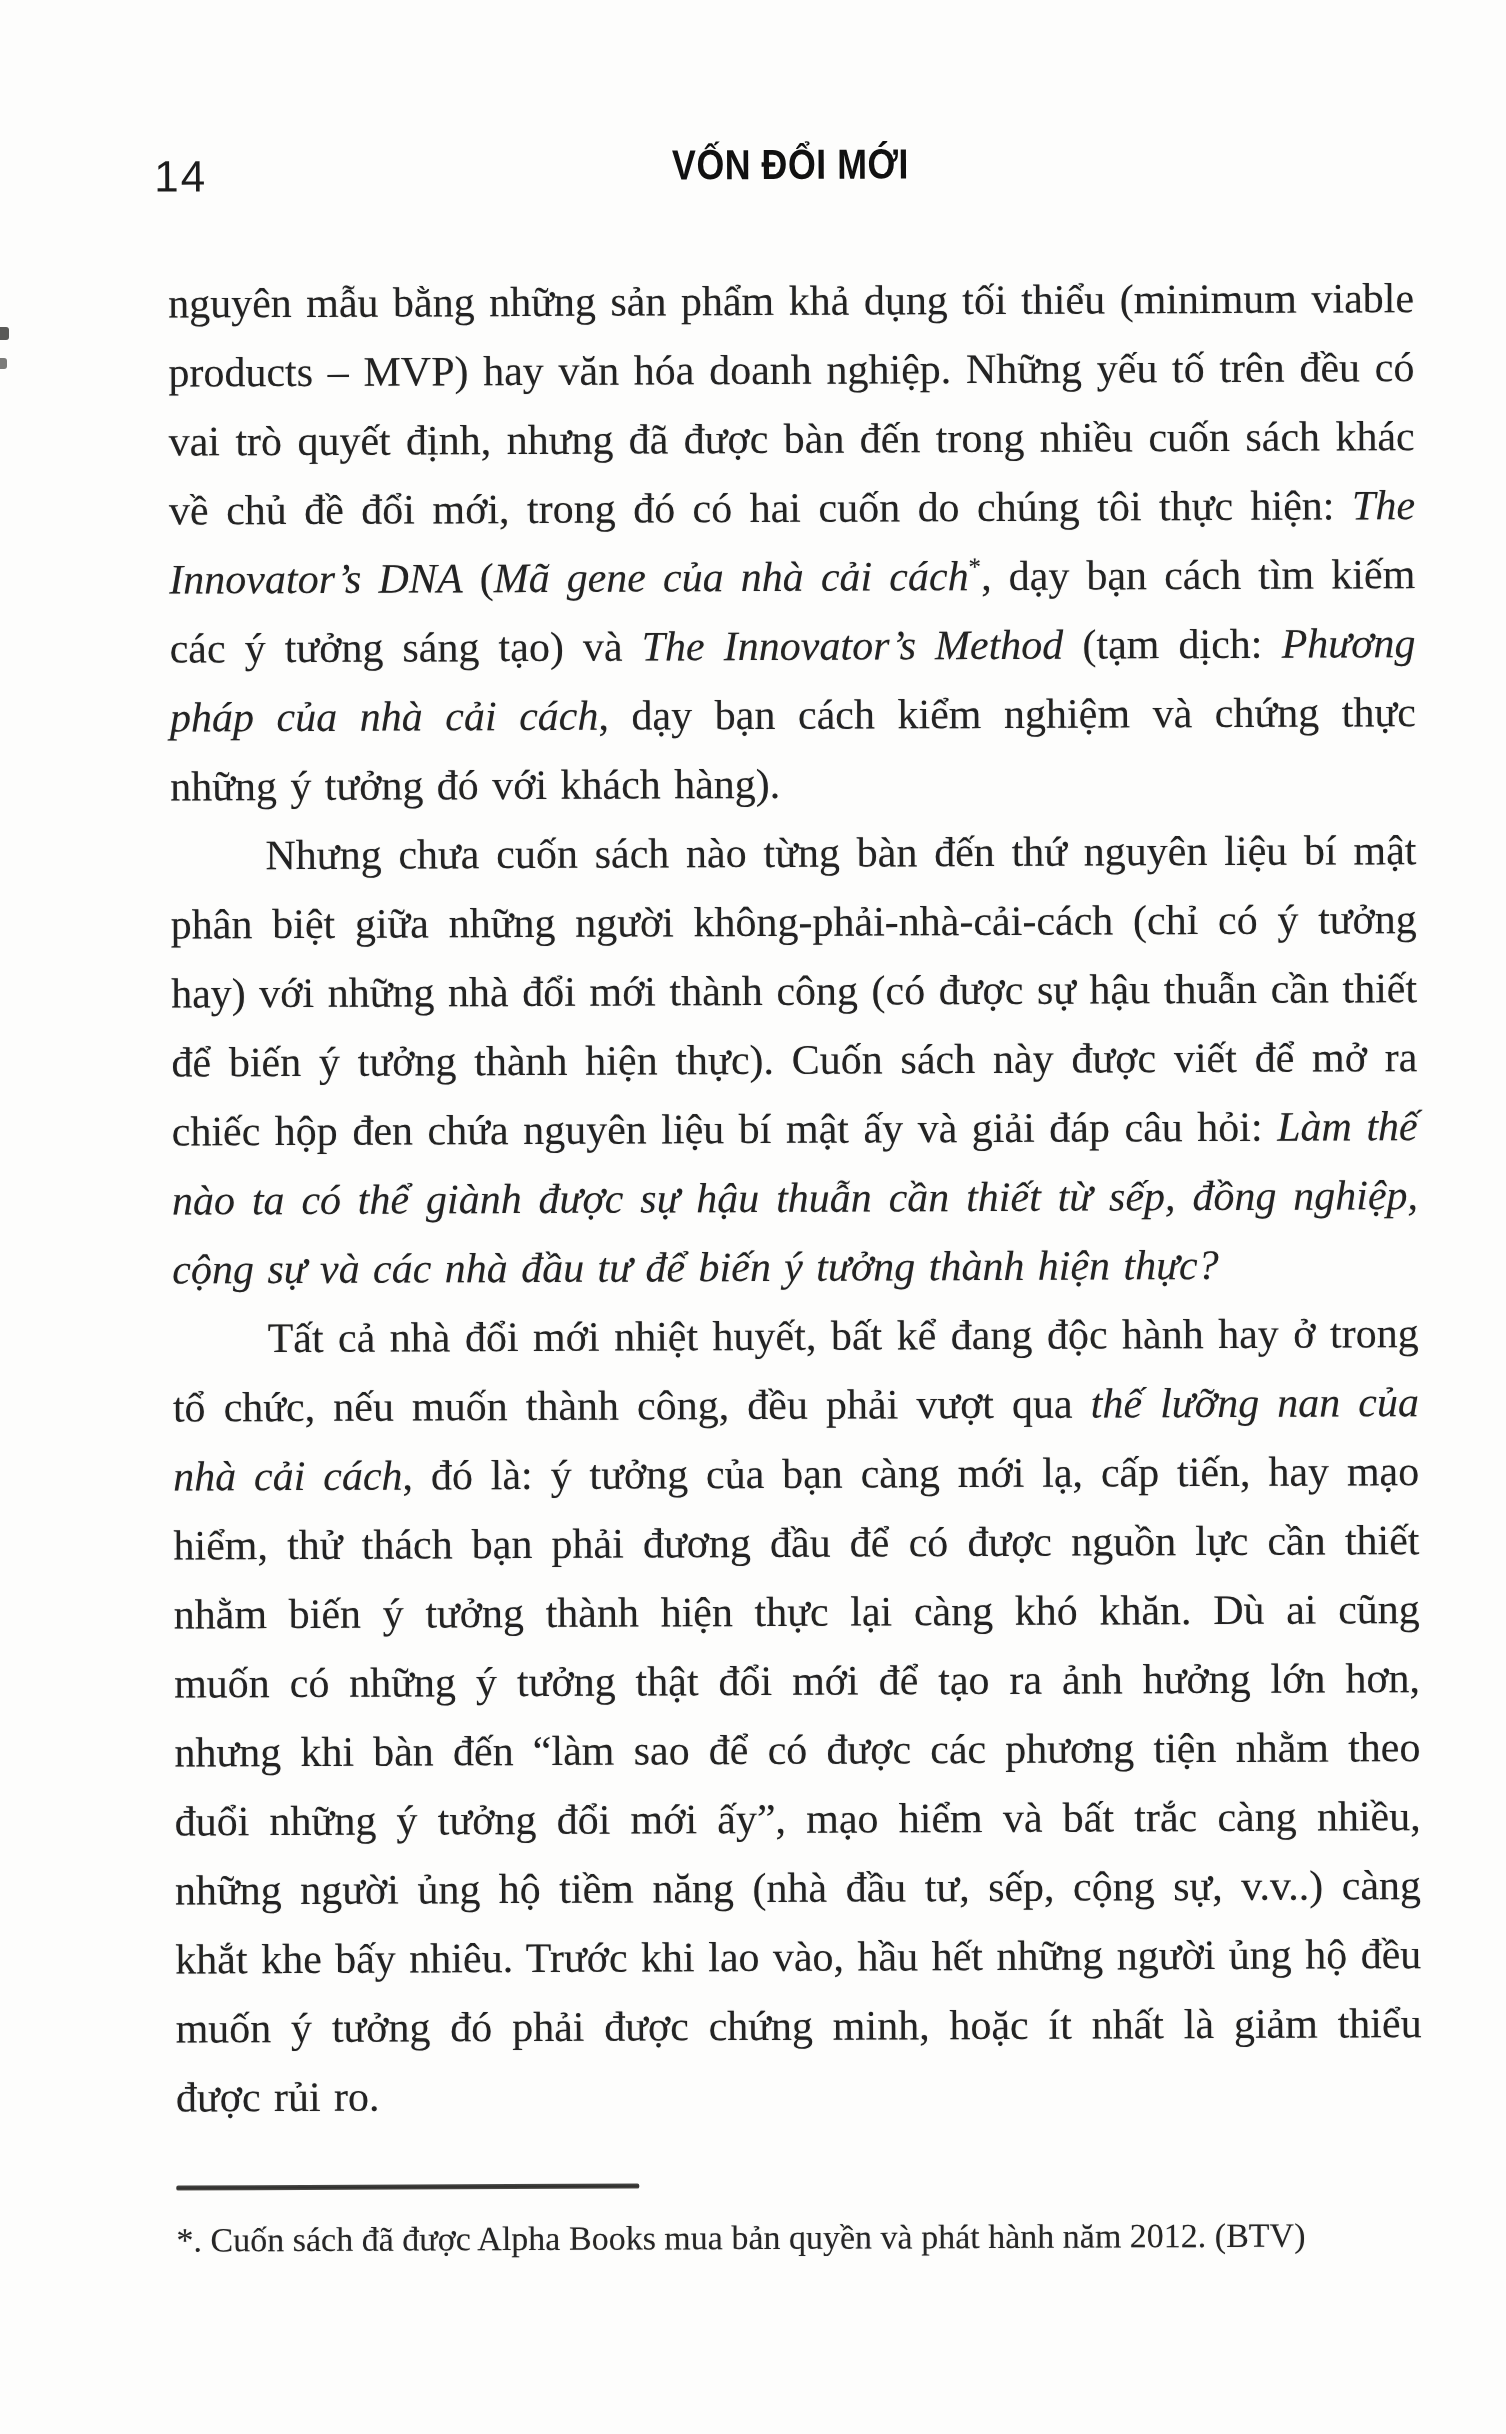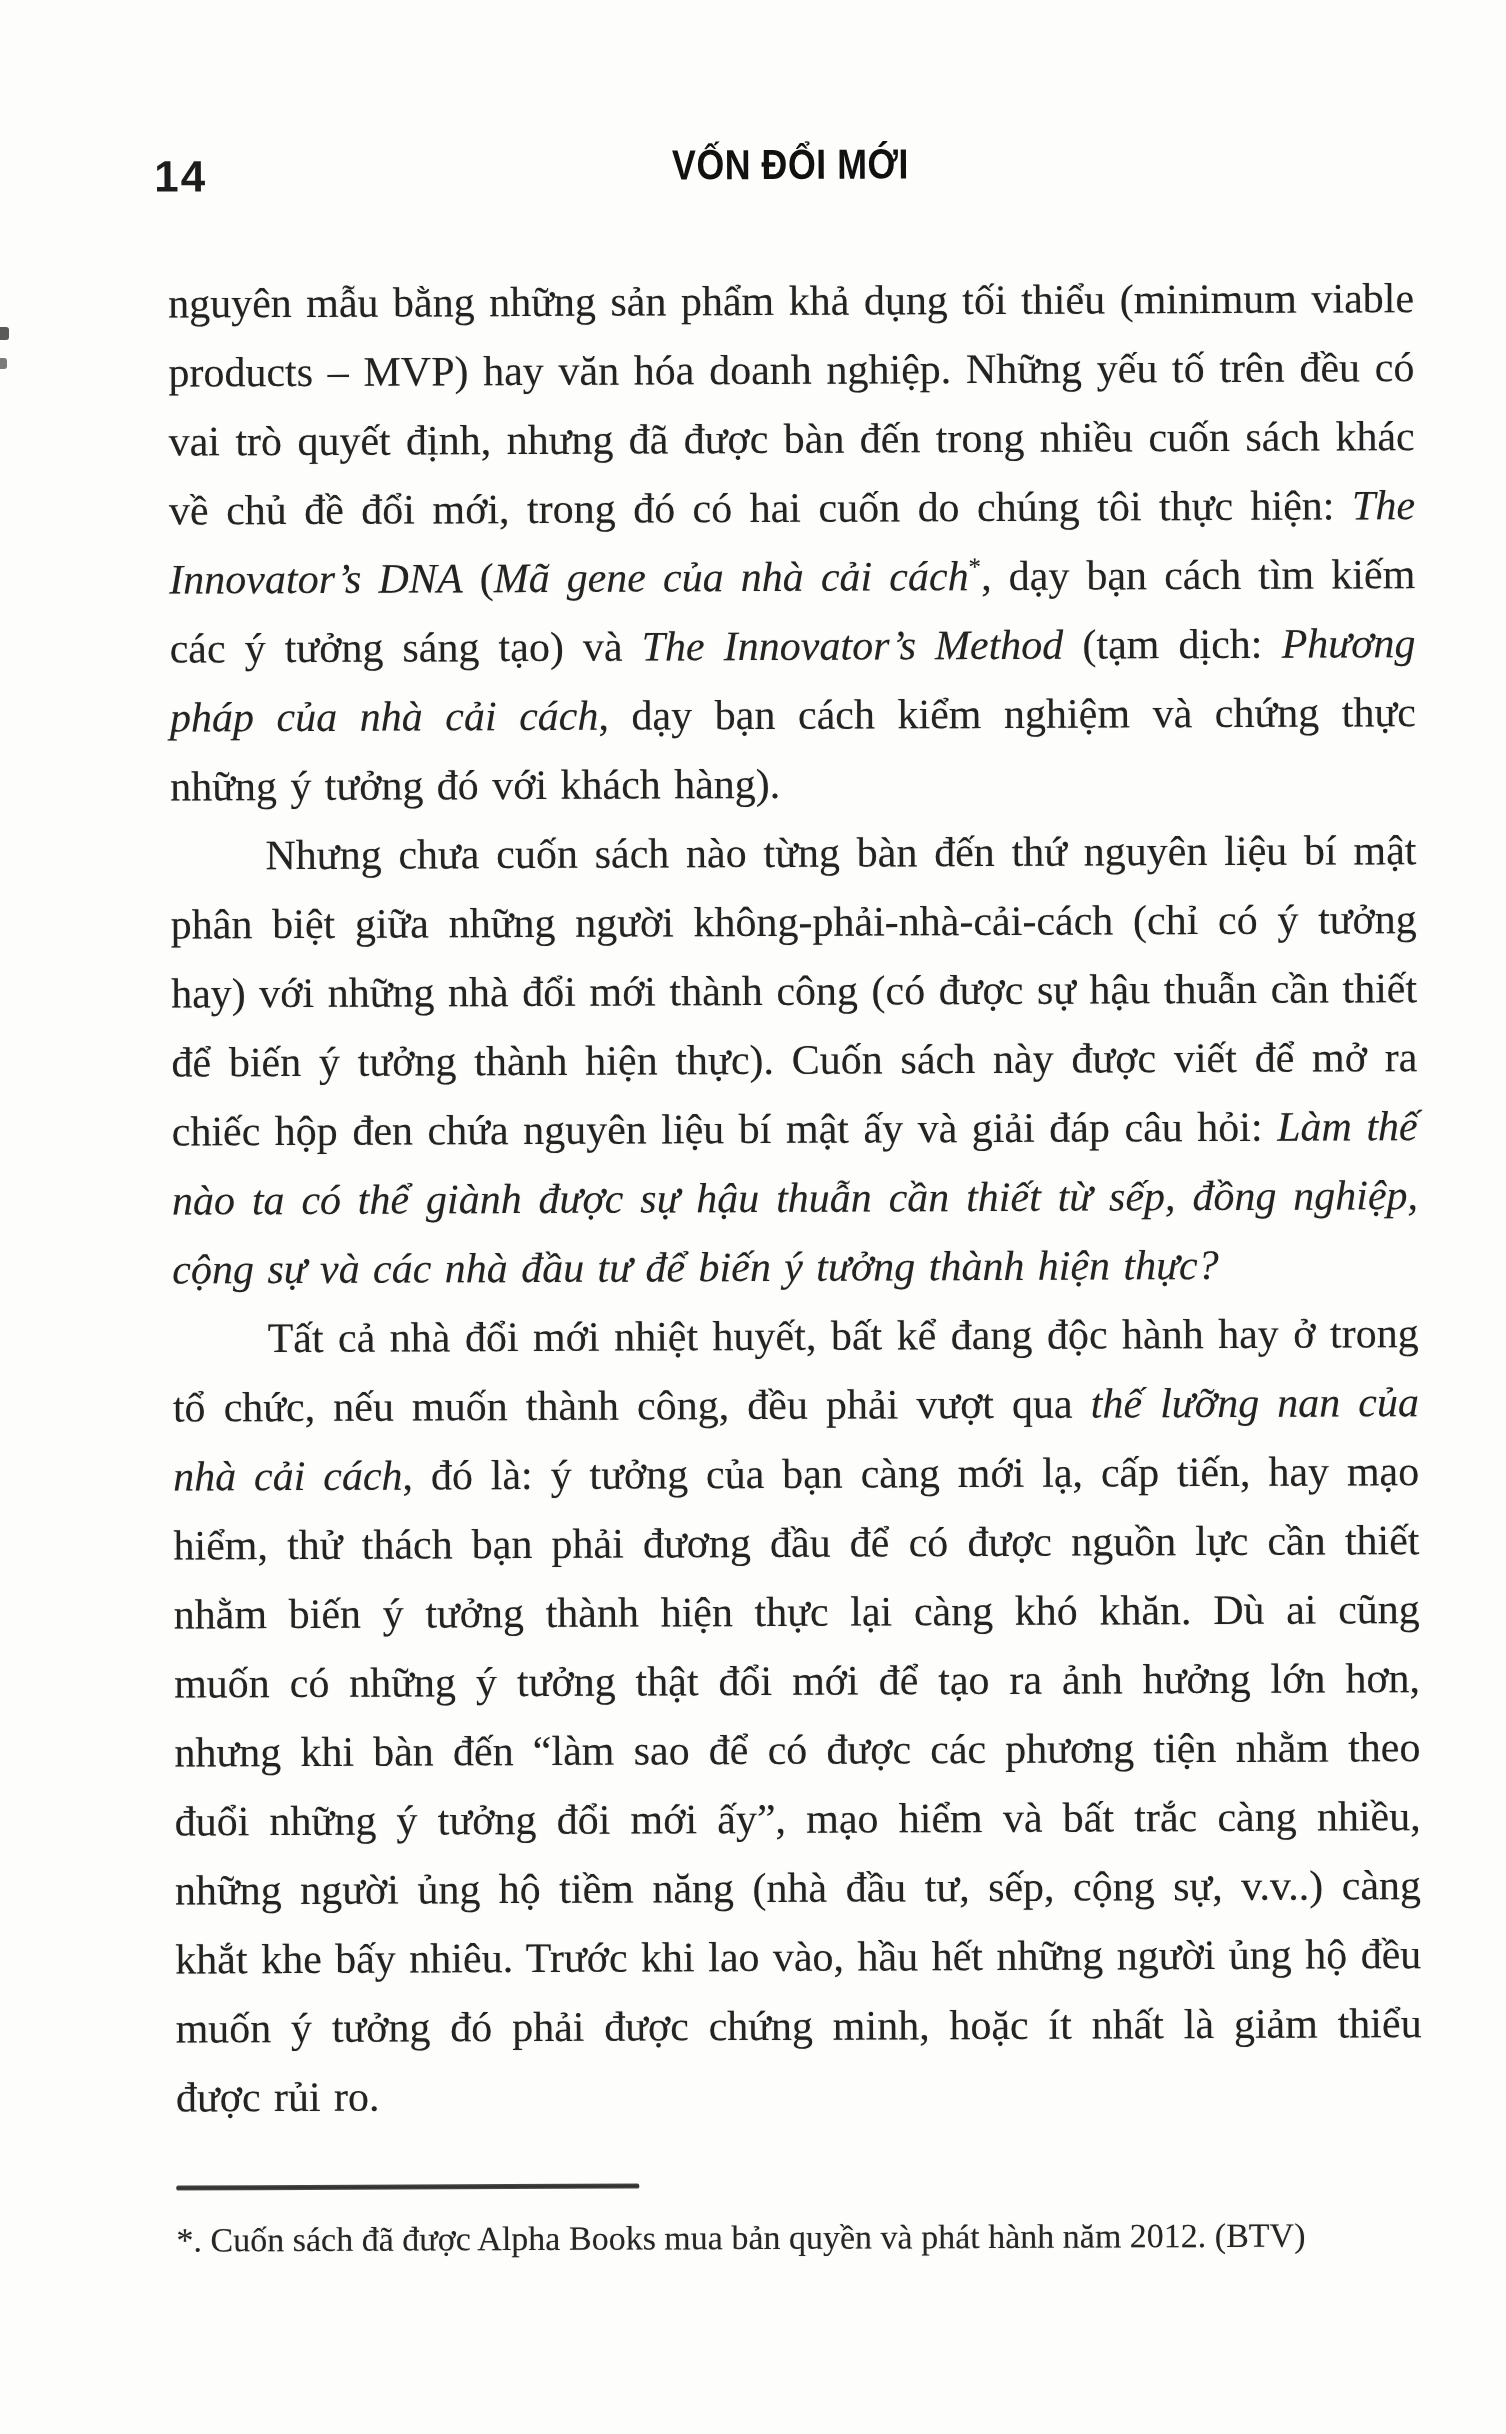--- a/index.html
+++ b/index.html
@@ -27,21 +27,21 @@
   .page-header {
     position: relative;
     height: 59px;
   }
   .page-num {
     position: absolute;
     left: -13.3px;
     top: 5.7px;
     font-family: "Liberation Sans", sans-serif;
     font-size: 44px;
-    font-weight: 700;
+    font-weight: 400;
     letter-spacing: 1.9px;
     color: #1d1d1d;
   }
   .running-title {
     position: absolute;
     left: 0; right: 0;
     top: 0;
     text-align: center;
     font-family: "Liberation Sans", sans-serif;
     font-size: 39px;

